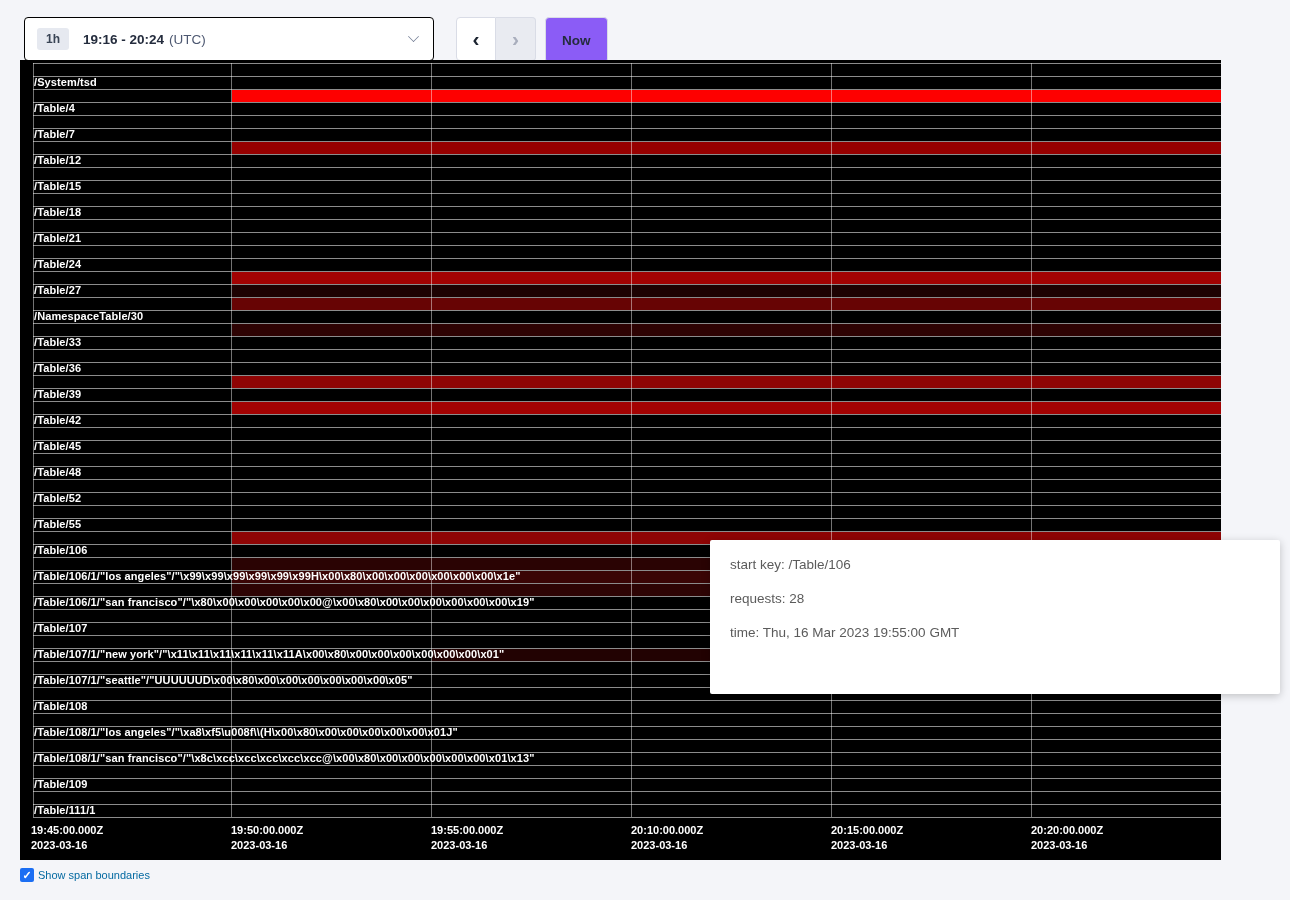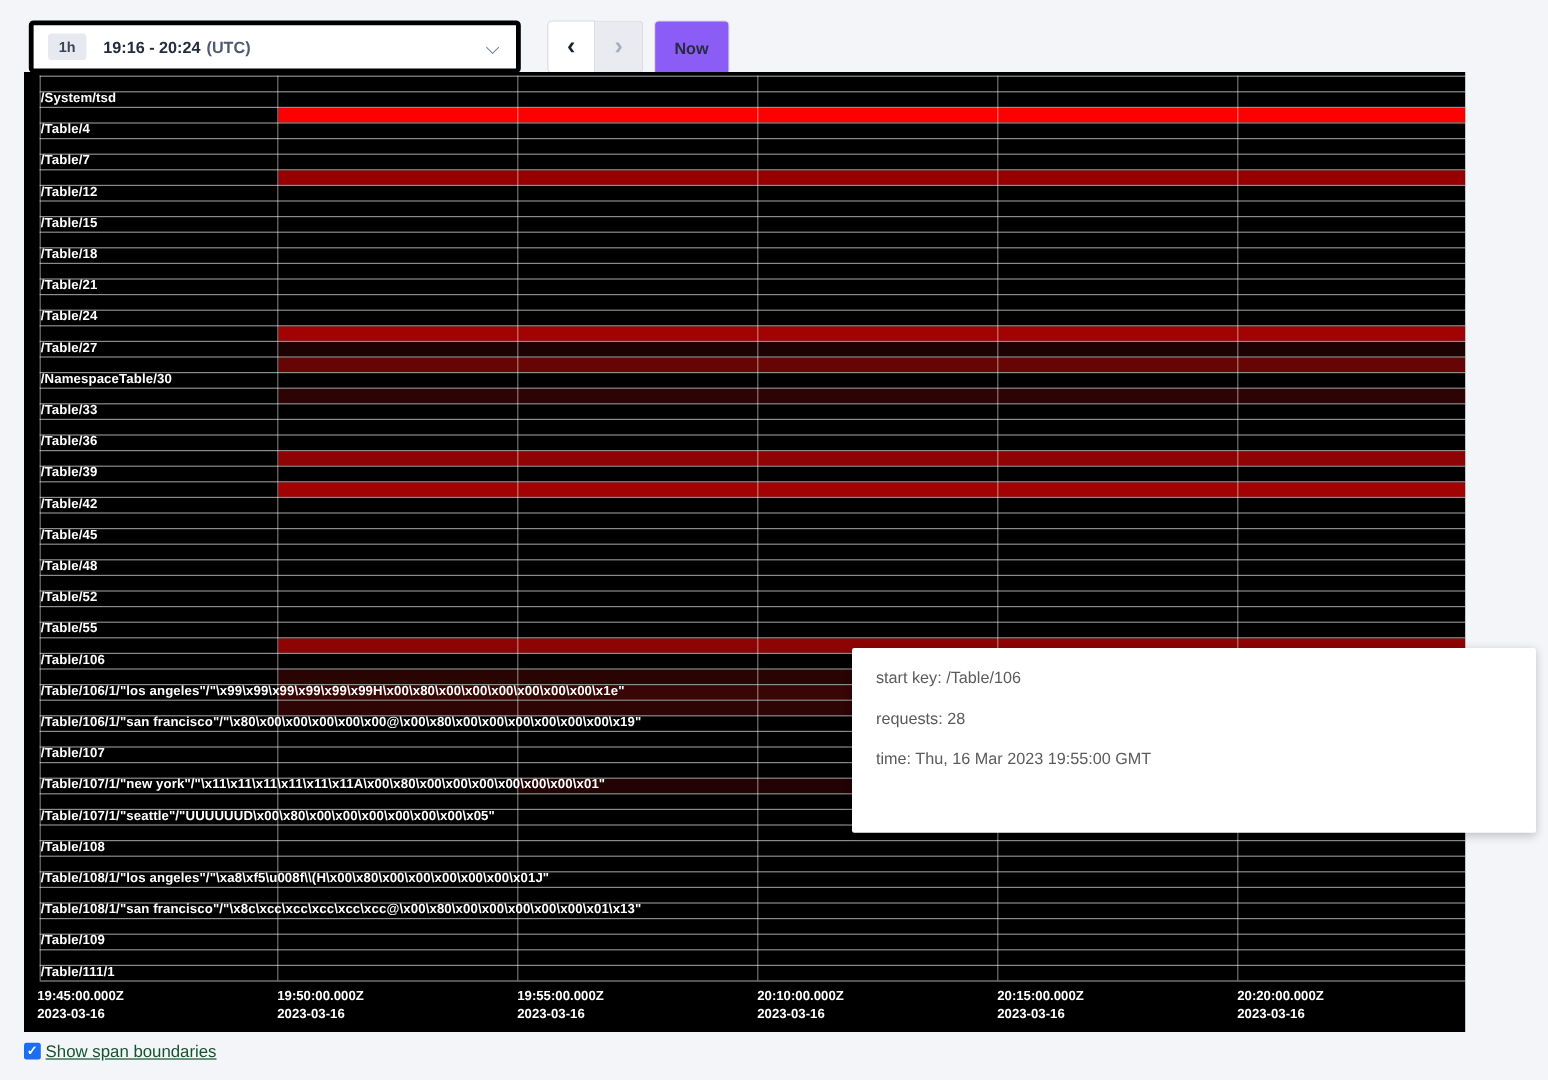--- a/index.html
+++ b/index.html
@@ -5,29 +5,29 @@
   html,body{margin:0;padding:0;}
   body{
     width:1290px;height:900px;position:relative;overflow:hidden;
     background:#f4f5f9;
     font-family:"Liberation Sans", sans-serif;
   }
   
   .toolbar{position:absolute;left:0;top:0;width:100%;height:60px;}
   .range-select{
     position:absolute;left:24px;top:17px;width:410px;height:44px;
-    background:#fff;border:4px solid #000000;border-radius:4px;
+    background:#fff;border:1px solid #000000;border-radius:4px;
     box-sizing:border-box;display:flex;align-items:center;cursor:pointer;
   }
   .range-badge{
     margin-left:12px;background:#e6e9f0;border-radius:3px;
     padding:4px 9px;font-size:12px;font-weight:700;color:#394455;
   }
   .range-text{margin-left:14px;font-size:13.5px;font-weight:700;color:#242c3d;}
-  .range-zone{margin-left:5px;font-size:13.5px;font-weight:700;color:#4d5871;}
+  .range-zone{margin-left:5px;font-size:13.5px;font-weight:400;color:#4d5871;}
   .range-caret{
     position:absolute;right:14px;top:13px;width:10px;height:10px;
     border-right:1.6px solid #6d7890;border-bottom:1.6px solid #6d7890;
     transform:rotate(45deg) scale(.7);
   }
   .nav-group{position:absolute;left:456px;top:17px;height:44px;display:flex;}
   .nav-btn{
     width:40px;height:44px;box-sizing:border-box;border:1px solid #d9dce6;
     display:flex;align-items:center;justify-content:center;
     font-size:21px;font-weight:700;background:#fff;color:#1b2330;cursor:pointer;
@@ -66,21 +66,21 @@
     font-size:13.5px;color:#5b5b5b;line-height:20px;margin-bottom:14px;
     white-space:nowrap;overflow:hidden;
   }
   
   .footer{position:absolute;left:20px;top:868px;display:flex;align-items:center;}
   .checkbox{
     width:14px;height:14px;background:#1b6ef3;border-radius:2px;
     display:flex;align-items:center;justify-content:center;cursor:pointer;
     color:#fff;font-size:11px;font-weight:700;line-height:14px;
   }
-  .footer-label{margin-left:4px;font-size:14px;color:#14532d;text-decoration:underline;}
+  .footer-label{margin-left:4px;font-size:11px;color:#0369a1;}
 </style>
 </head>
 <body>
 
 <div class="toolbar">
   <div class="range-select">
     <span class="range-badge">1h</span>
     <span class="range-text">19:16 - 20:24</span>
     <span class="range-zone">(UTC)</span>
     <span class="range-caret"></span>

